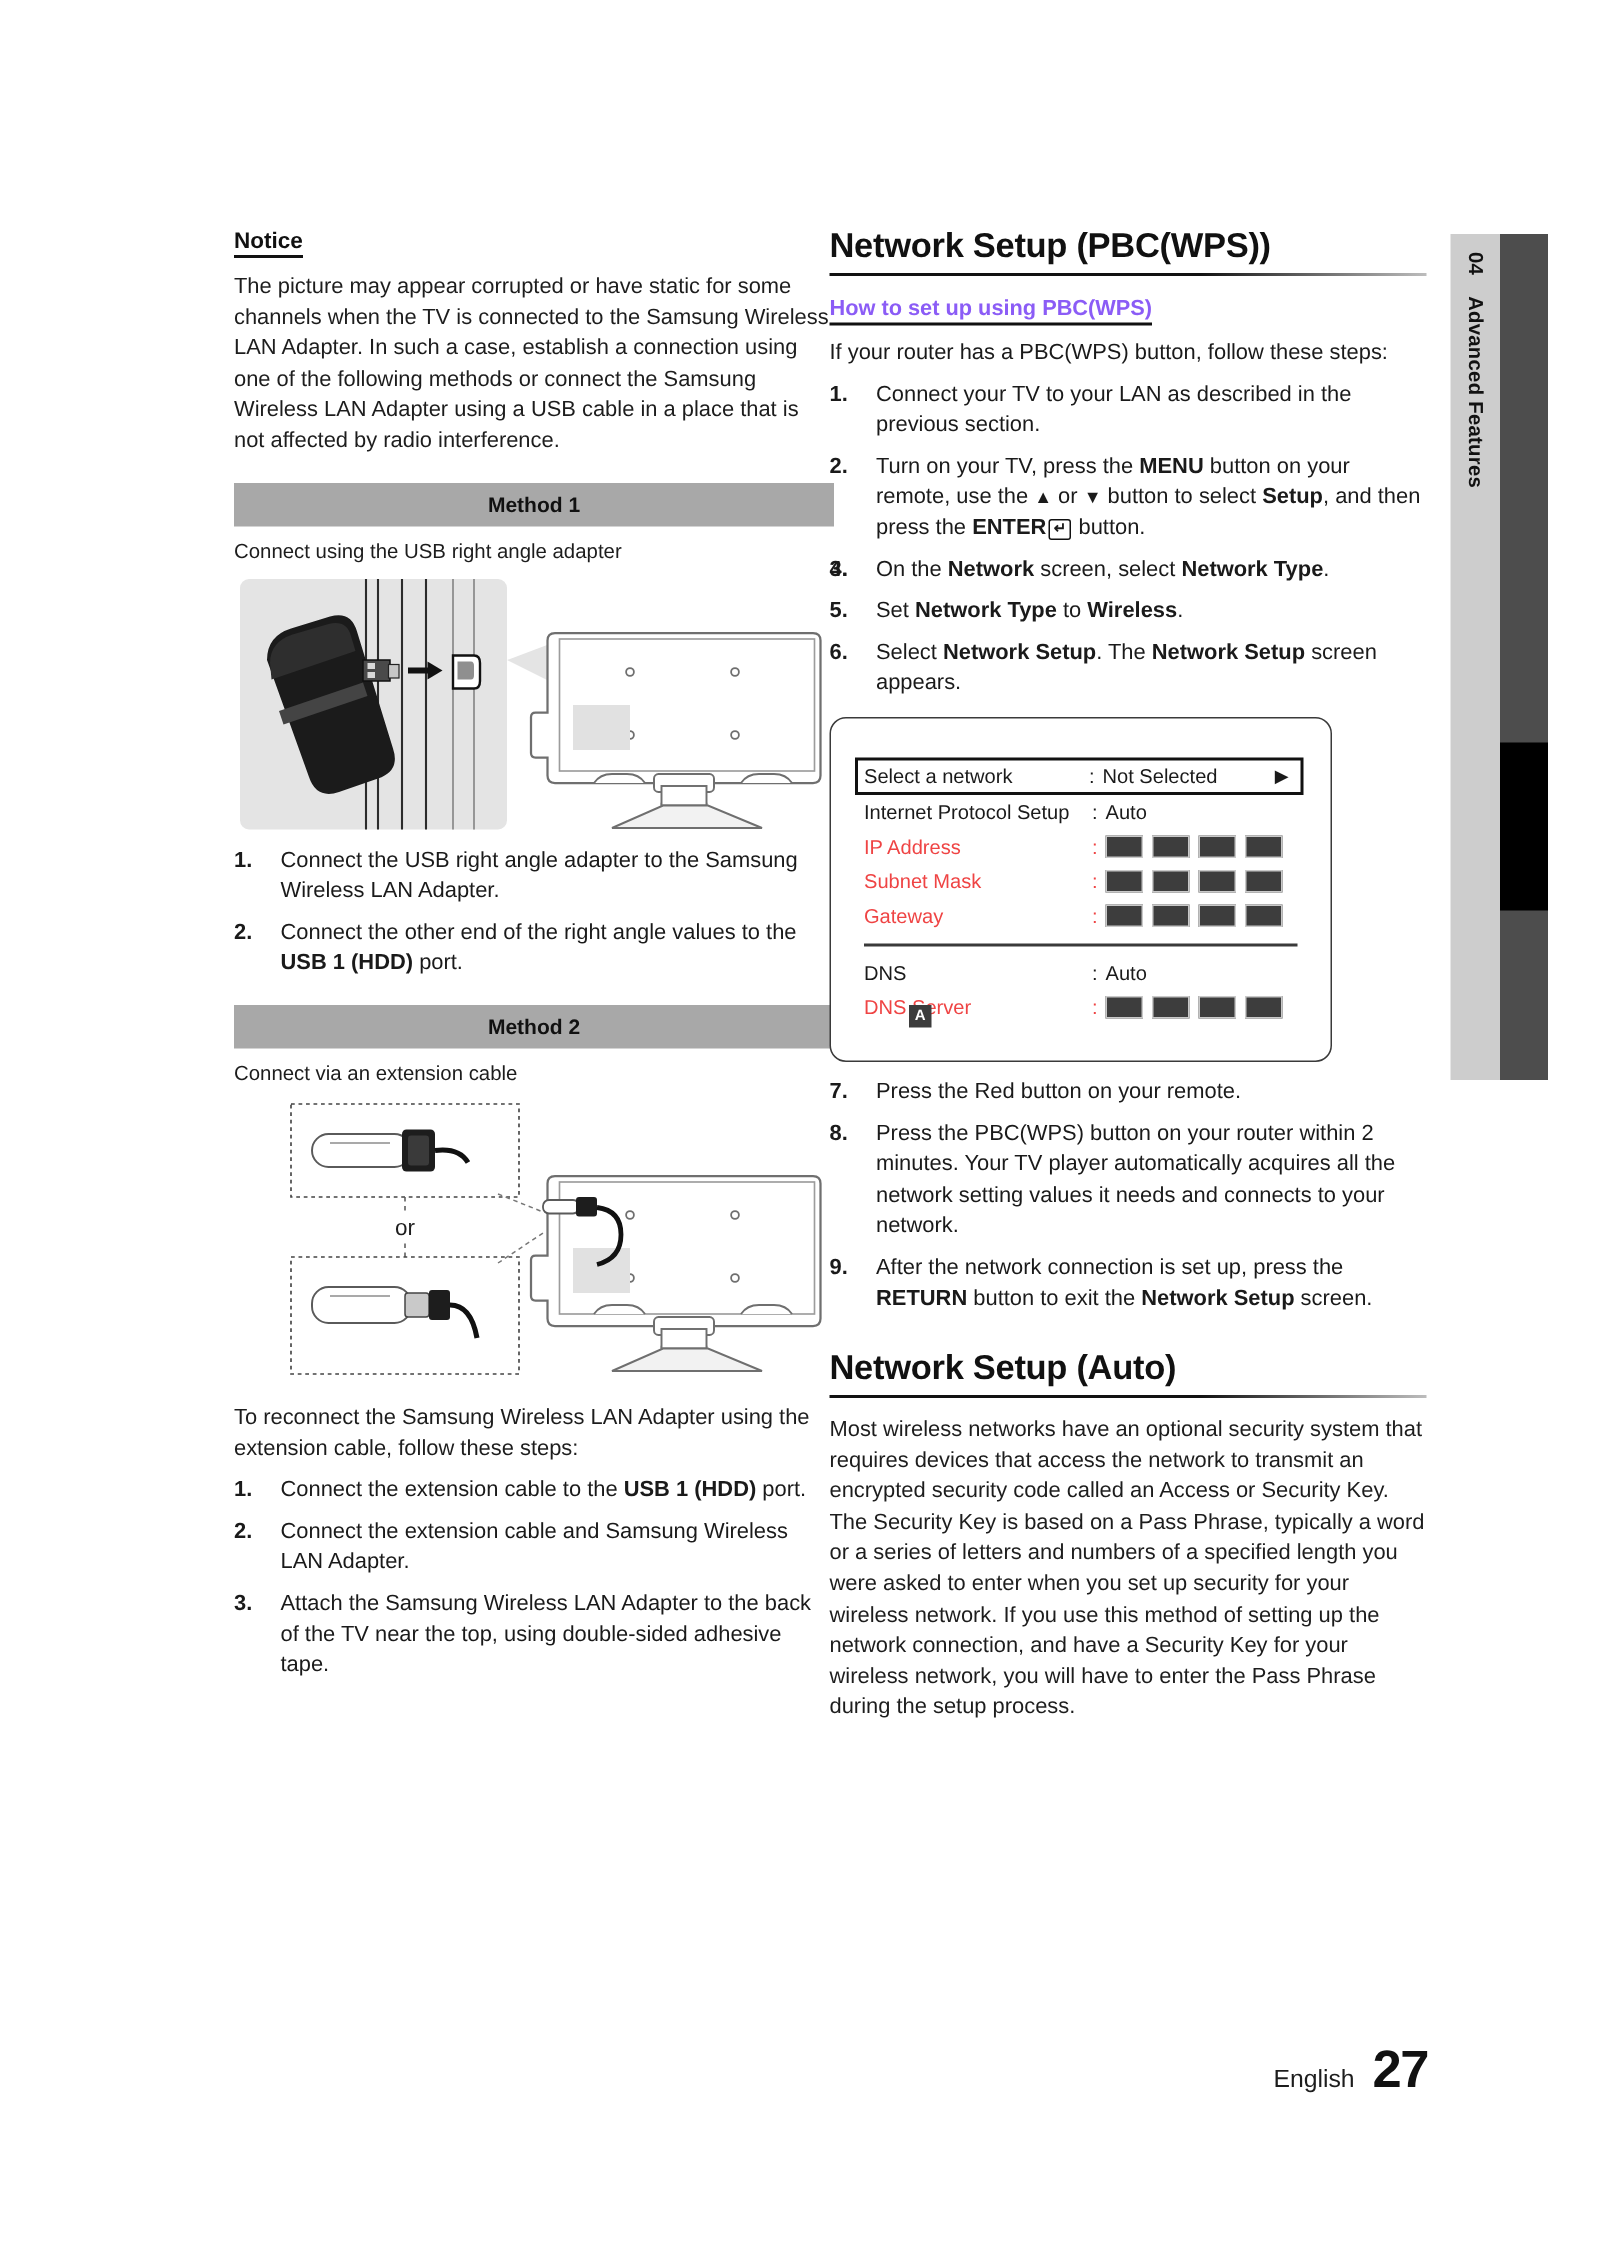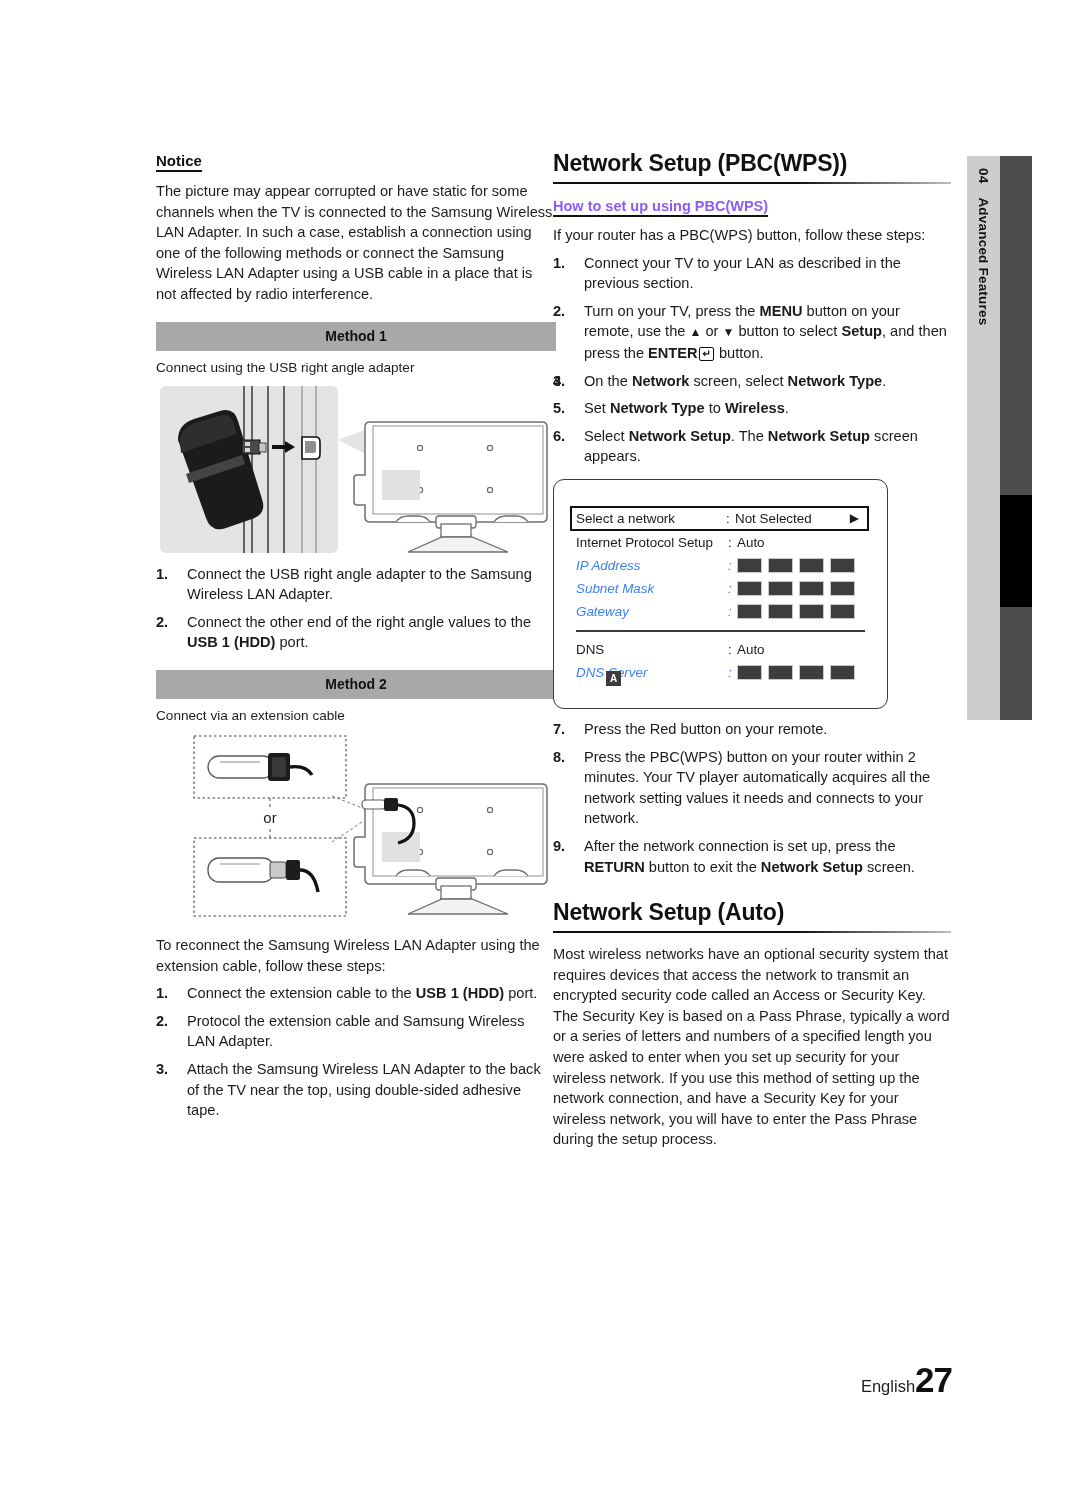--- a/index.html
+++ b/index.html
@@ -67,36 +67,36 @@
   .arr { font-size: 12px; }
 
   
   .tv-screen { position: relative; margin: 12px 0 0; width: 335px; height: 230px;
                border: 1.6px solid #3a3a3a; border-radius: 11px; background: #fff; }
   .tv-rows { position: absolute; left: 22px; top: 26px; right: 22px; }
   .tv-row { display: flex; align-items: center; height: 23px; font-size: 13.4px; }
   .tv-row .lbl { width: 152px; white-space: nowrap; }
   .tv-row .sep { width: 9px; }
   .tv-row .val { white-space: nowrap; }
-  .tv-row.dim .lbl, .tv-row.dim .sep { color: #3b82f6; font-style: italic; }
+  .tv-row.dim .lbl, .tv-row.dim .sep { color: #ef4444; }
   .tv-row.sel { border: 2px solid #111; height: 25px; padding: 0 5px 0 4px;
                 margin-left: -6px; margin-right: -4px; position: relative; }
   .tv-row.sel .lbl { width: 150px; }
   .tv-row.sel .caret { position: absolute; right: 8px; font-size: 12px; }
   .boxes { display: flex; gap: 6px; }
   .boxes i { display: block; width: 25px; height: 15px; background: #3d3d3d;
              border: 1.5px solid #c9c9c9; }
   .tv-divider { height: 1.6px; background: #3a3a3a; margin: 7px 0 6px; }
   .a-badge { position: absolute; left: 52px; bottom: 22px; width: 15px; height: 15px;
              background: #3c3c3c; color: #fff; font-size: 10px; font-weight: bold;
              display: flex; align-items: center; justify-content: center; }
 
   
   .footer { position: absolute; right: 128px; bottom: 94px; display: flex;
-            align-items: baseline; }
+            align-items: baseline; gap: 12px; }
   .footer .lang { font-size: 16.5px; color: #1d1d1d; }
   .footer .pnum { font-size: 35px; font-weight: bold; color: #111; letter-spacing: -1px; }
 
   
   .fig { position: relative; }
   svg { display: block; }
 </style>
 </head>
 <body>
 
@@ -256,21 +256,21 @@
 
     <p class="body-text" style="margin-top:10px">To reconnect the Samsung Wireless LAN Adapter using the extension cable, follow these steps:</p>
 
     <ol class="steps">
       <li>
         <span class="num">1.</span>
         <span>Connect the extension cable to the </span><b>USB 1 (HDD)</b><span> port.</span>
       </li>
       <li>
         <span class="num">2.</span>
-        <span>Protocol the extension cable and Samsung Wireless LAN Adapter.</span>
+        <span>Connect the extension cable and Samsung Wireless LAN Adapter.</span>
       </li>
       <li>
         <span class="num">3.</span>
         <span>Attach the Samsung Wireless LAN Adapter to the back of the TV near the top, using double-sided adhesive tape.</span>
       </li>
     </ol>
   </div>
 
   <div class="col-right">
 

